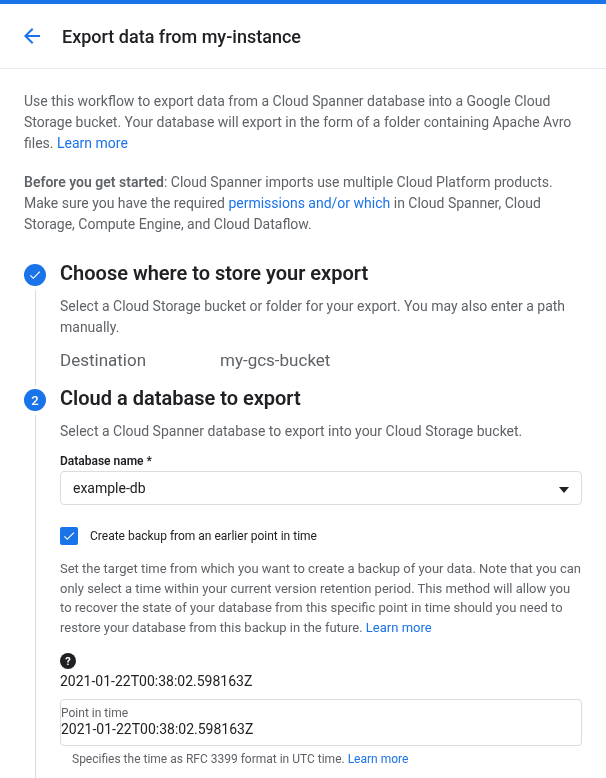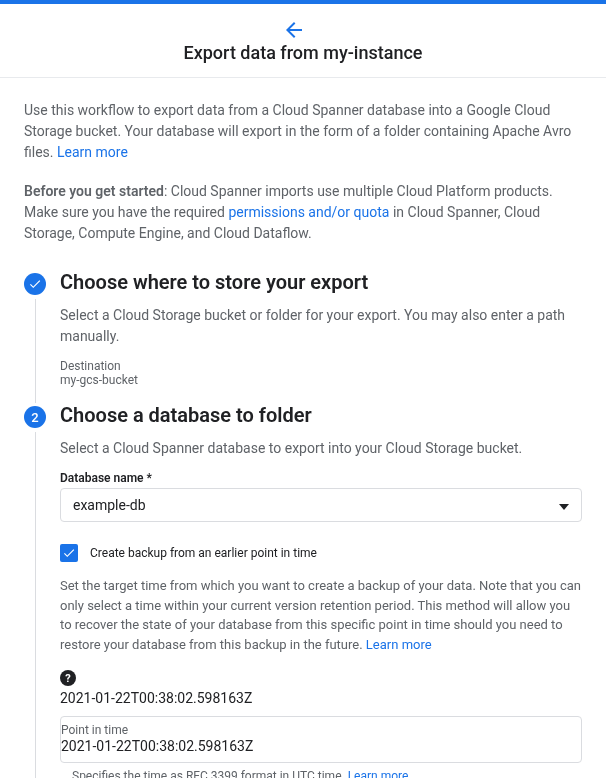--- a/index.html
+++ b/index.html
@@ -7,23 +7,22 @@
       font-family: 'Google Sans', Roboto, Arial, sans-serif;
       font-size: 14px;
       color: #202124;
       background: #fff;
       width: 606px;
     }
     .top-accent { height: 4px; background: #1a73e8; }
     .header {
       display: flex;
       align-items: center;
-      padding: 14px 20px;
+      padding: 20px 20px;
       border-bottom: 1px solid #e8eaed;
-      flex-direction: column;
     }
     .back-arrow {
       width: 24px; height: 24px;
       display: flex; align-items: center; justify-content: center;
       color: #1a73e8;
       cursor: pointer;
       margin-right: 18px;
     }
     .page-title {
       font-size: 18px;
@@ -56,21 +55,21 @@
       color: #202124;
     }
     .step-body {
       margin-left: 11px;
       border-left: 1px solid #dadce0;
       padding-left: 24px;
       padding-top: 6px;
       padding-bottom: 16px;
     }
     .step-desc { color: #5f6368; line-height: 1.5; margin-bottom: 12px; }
-    .dest-row { display: flex; color: #5f6368; font-size: 12px; flex-direction: column; }
+    .dest-row { display: flex; color: #5f6368; font-size: 17px; }
     .dest-label { width: 160px; }
     .dest-value { color: #5f6368; }
 
     .field-label {
       font-size: 12px;
       font-weight: 600;
       color: #202124;
       margin-bottom: 3px;
       display: block;
     }
@@ -186,42 +185,42 @@
   <div class="page-title">Export data from my-instance</div>
 </div>
 
 <div class="content">
 
   <p class="intro">
     <span>Use this workflow to export data from a Cloud Spanner database into a Google Cloud Storage bucket. Your database will export in the form of a folder containing Apache Avro files. </span><a class="link">Learn more</a>
   </p>
 
   <p class="before">
-    <b>Before you get started</b><span>: Cloud Spanner imports use multiple Cloud Platform products. Make sure you have the required </span><a class="link">permissions and/or quota </a><span>in Cloud Spanner, Cloud Storage, Compute Engine, and Cloud Dataflow.</span>
+    <b>Before you get started</b><span>: Cloud Spanner imports use multiple Cloud Platform products. Make sure you have the required </span><a class="link">permissions and/or which </a><span>in Cloud Spanner, Cloud Storage, Compute Engine, and Cloud Dataflow.</span>
   </p>
 
   <div class="step">
     <div class="step-indicator">
       <svg viewBox="0 0 24 24" fill="currentColor">
           <path d="M9 16.17L4.83 12l-1.42 1.41L9 19 21 7l-1.41-1.41z"></path>
         </svg>
     </div>
     <div class="step-title">Choose where to store your export</div>
   </div>
   <div class="step-body">
     <p class="step-desc">Select a Cloud Storage bucket or folder for your export. You may also enter a path manually.</p>
     <div class="dest-row">
       <div class="dest-label">Destination</div>
       <div class="dest-value">my-gcs-bucket</div>
     </div>
   </div>
 
   <div class="step">
     <div class="step-indicator">2</div>
-    <div class="step-title">Choose a database to folder</div>
+    <div class="step-title">Cloud a database to export</div>
   </div>
   <div class="step-body">
     <p class="step-desc">Select a Cloud Spanner database to export into your Cloud Storage bucket.</p>
 
     <label class="field-label">Database name *</label>
     <div class="select-wrap">
       <span class="select-value">example-db</span>
       <span class="chevron">
         <svg width="10" height="6" viewBox="0 0 10 6" fill="currentColor">
             <path d="M0 0l5 6 5-6z"></path>

